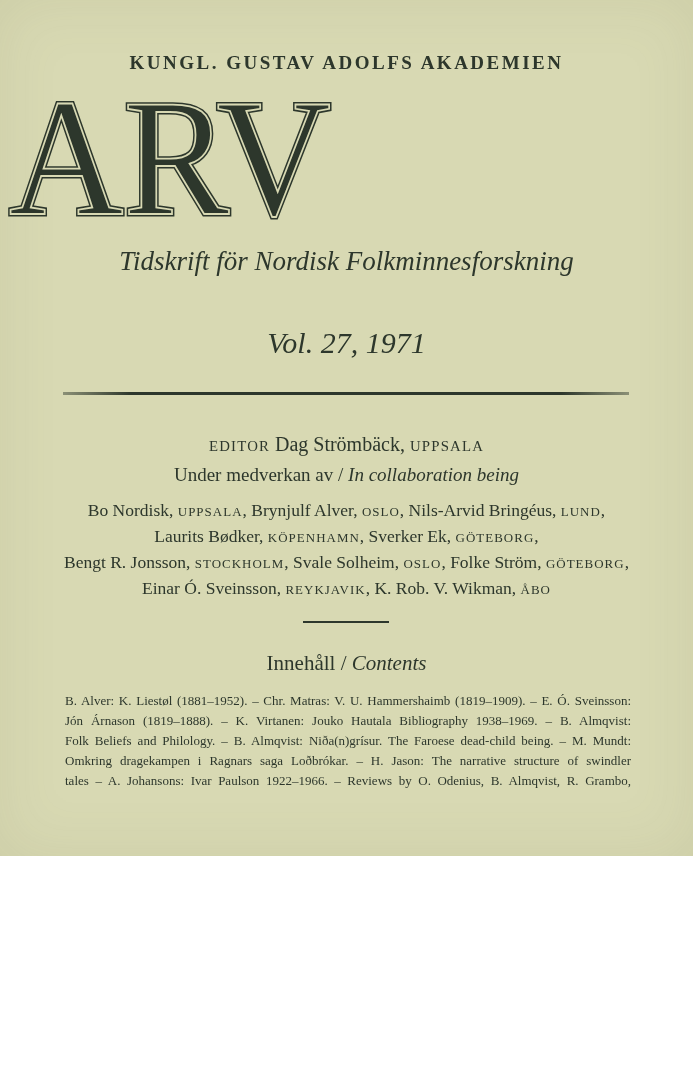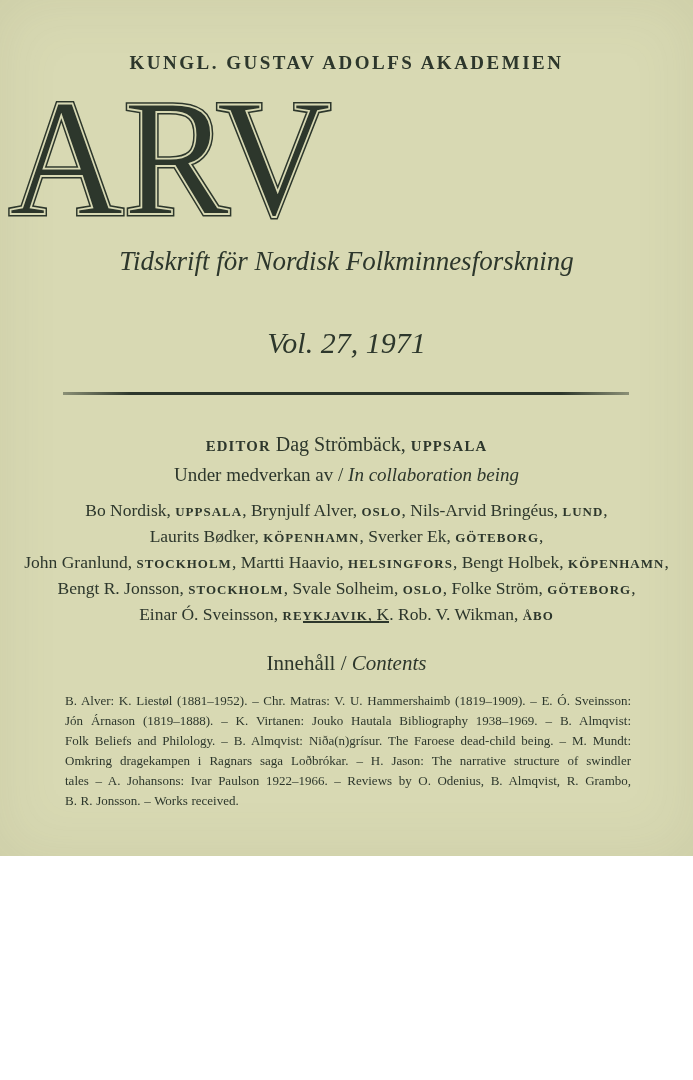--- a/index.html
+++ b/index.html
@@ -51,21 +51,21 @@
     position:absolute;top:691px;left:65px;width:566px;
     font-size:13px;line-height:20px;word-spacing:0.4px;
   }
   .contents .just{text-align:justify;text-align-last:justify;}
   .contents .last{text-align:left;}
 
   .publisher{top:944px;font-size:19px;letter-spacing:3.2px;font-weight:bold;}
 
   .seg-r{font-style:normal;}
   .seg-i{font-style:italic;}
-  .seg-sc{font-size:0.74em;letter-spacing:0.08em;font-weight:bold;}
+  .seg-sc{font-size:0.74em;letter-spacing:0.08em;}
 </style>
 </head>
 <body>
 
 <div class="page">
 
   <div class="center academy">KUNGL. GUSTAV ADOLFS AKADEMIEN</div>
 
   <div class="logo-wrap">
     <svg width="340" height="124" viewBox="0 0 340 124">
@@ -81,33 +81,31 @@
 
   <div class="rule-long"></div>
 
   <div class="center editor-line"><span class="seg-sc">EDITOR </span><span class="seg-r">Dag Strömbäck, </span><span class="seg-sc">UPPSALA</span></div>
 
   <div class="center collab-heading"><span class="seg-r">Under medverkan av </span><span class="seg-r">/ </span><span class="seg-i">In collaboration being</span></div>
 
   <div class="collaborators">
     <div class="collab-line"><span class="seg-r">Bo Nordisk, </span><span class="seg-sc">UPPSALA</span><span class="seg-r">, Brynjulf Alver, </span><span class="seg-sc">OSLO</span><span class="seg-r">, Nils-Arvid Bringéus, </span><span class="seg-sc">LUND</span><span class="seg-r">,</span></div>
     <div class="collab-line"><span class="seg-r">Laurits Bødker, </span><span class="seg-sc">KÖPENHAMN</span><span class="seg-r">, Sverker Ek, </span><span class="seg-sc">GÖTEBORG</span><span class="seg-r">,</span></div>
-    <div class="collab-line"><span class="seg-r">John Granlund, </span><span class="seg-sc">STOCKHOLM</span><span class="seg-r">, Martti Haavio, </span><span class="seg-sc">HELSINGFORS</span><span class="seg-r">, Bengt Holbek, </span><span class="seg-sc">KÖPENHAMN</span><span class="seg-r">,</span></div>
     <div class="collab-line"><span class="seg-r">Bengt R. Jonsson, </span><span class="seg-sc">STOCKHOLM</span><span class="seg-r">, Svale Solheim, </span><span class="seg-sc">OSLO</span><span class="seg-r">, Folke Ström, </span><span class="seg-sc">GÖTEBORG</span><span class="seg-r">,</span></div>
     <div class="collab-line"><span class="seg-r">Einar Ó. Sveinsson, </span><span class="seg-sc">REYKJAVIK</span><span class="seg-r">, K. Rob. V. Wikman, </span><span class="seg-sc">ÅBO</span></div>
   </div>
 
   <div class="rule-short"></div>
 
   <div class="center contents-heading"><span class="seg-r">Innehåll </span><span class="seg-r">/ </span><span class="seg-i">Contents</span></div>
 
   <div class="contents">
     <div class="just">B. Alver: K. Liestøl (1881–1952). – Chr. Matras: V. U. Hammershaimb (1819–1909). – E. Ó. Sveinsson:</div>
     <div class="just">Jón Árnason (1819–1888). – K. Virtanen: Jouko Hautala Bibliography 1938–1969. – B. Almqvist:</div>
     <div class="just">Folk Beliefs and Philology. – B. Almqvist: Niða(n)grísur. The Faroese dead-child being. – M. Mundt:</div>
     <div class="just">Omkring dragekampen i Ragnars saga Loðbrókar. – H. Jason: The narrative structure of swindler</div>
     <div class="just">tales – A. Johansons: Ivar Paulson 1922–1966. – Reviews by O. Odenius, B. Almqvist, R. Grambo,</div>
-    <div class="last">B. R. Jonsson. – Works received.</div>
   </div>
 
   <div class="center publisher">ALMQVIST &amp; WIKSELL STOCKHOLM</div>
 
 </div>
 
 </body></html>

